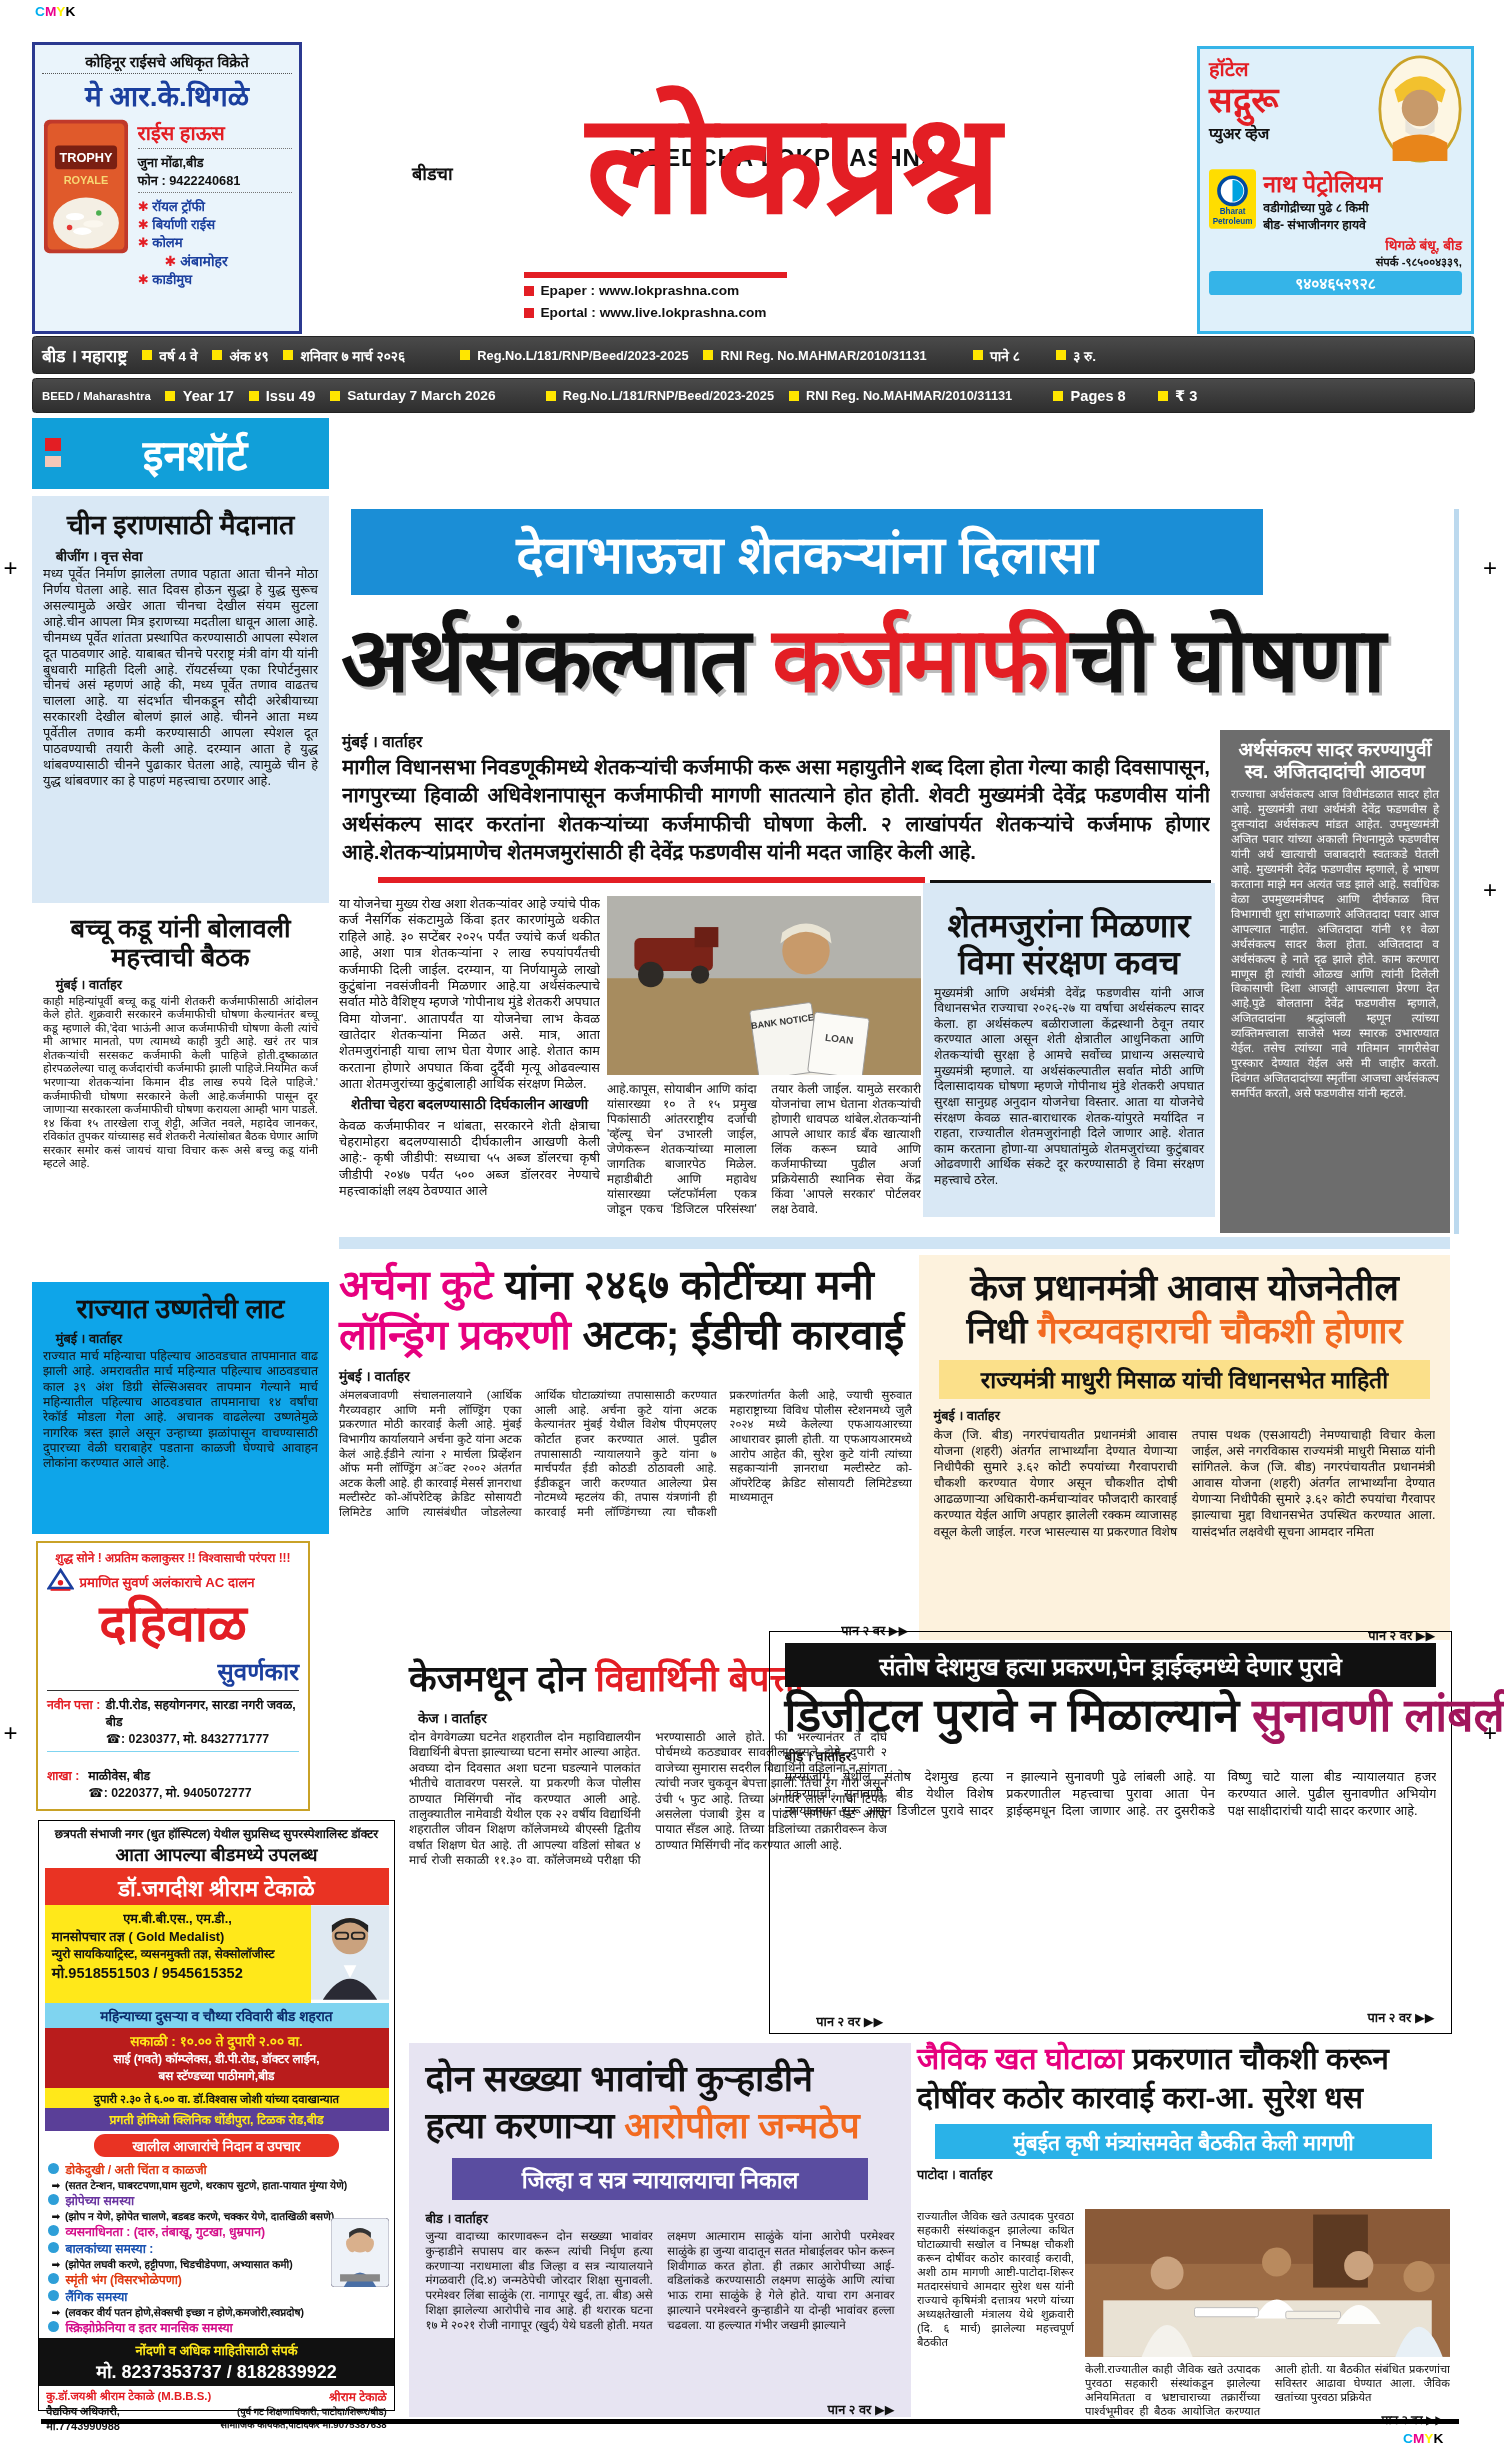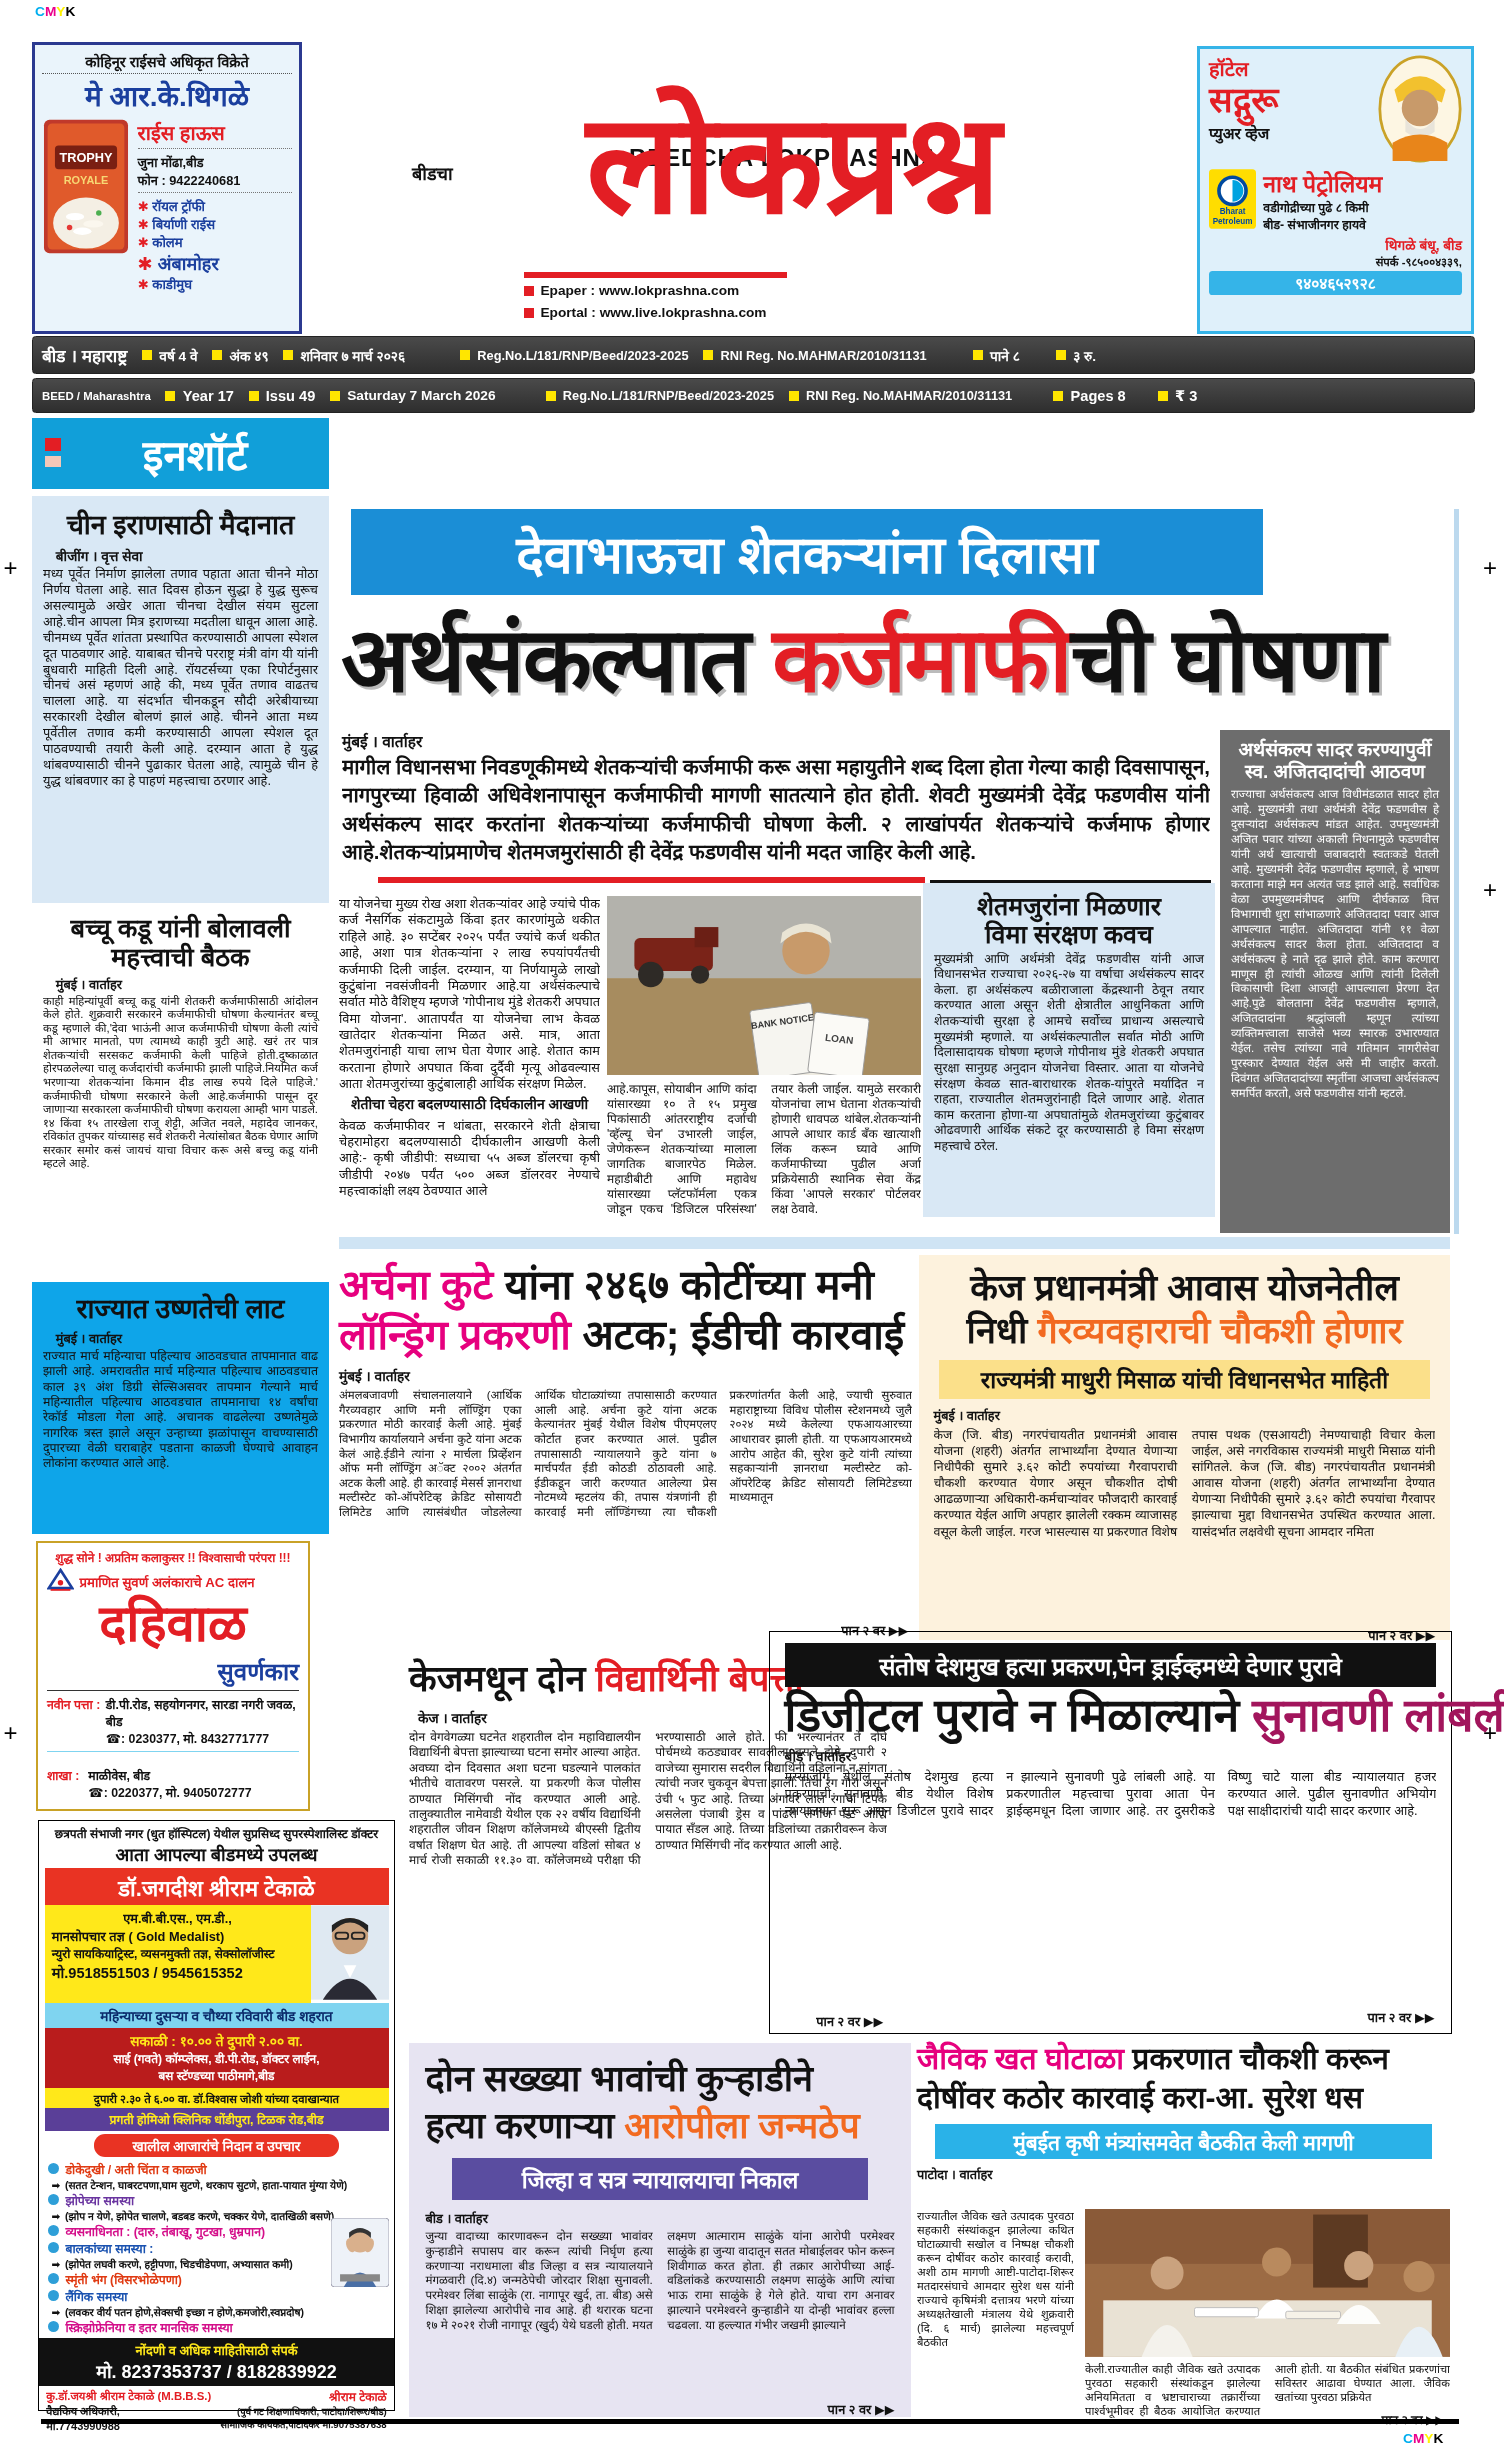--- a/index.html
+++ b/index.html
@@ -57,21 +57,21 @@
         </svg>
       </div>
       <div style="flex:1;">
         <div style="font-size:20px;font-weight:800;color:#e31e24;border-bottom:0.9px dotted #777;padding:1.8px 0;">राईस हाऊस</div>
         <div style="font-size:12.8px;font-weight:700;padding-top:3.6px;">जुना मोंढा,बीड</div>
         <div style="font-size:12.8px;font-weight:700;border-bottom:0.9px dotted #777;padding-bottom:3.6px;">फोन : 9422240681</div>
         <div style="padding-top:3.6px;">
           <div style="font-size:13.2px;font-weight:800;color:#1b3f9e;"><span style="color:#e31e24">✱</span> <span>रॉयल ट्रॉफी</span></div>
           <div style="font-size:13.2px;font-weight:800;color:#1b3f9e;"><span style="color:#e31e24">✱</span> <span>बिर्याणी राईस</span></div>
           <div style="font-size:13.2px;font-weight:800;color:#1b3f9e;"><span style="color:#e31e24">✱</span> <span>कोलम</span></div>
-          <div style="font-size:18px;font-weight:800;color:#1b3f9e;"><span style="color:#e31e24">✱</span> <span>अंबामोहर</span></div>
+          <div style="font-size:14px;font-weight:800;color:#1b3f9e;margin-left:27px;"><span style="color:#e31e24">✱</span> <span>अंबामोहर</span></div>
           <div style="font-size:13.2px;font-weight:800;color:#1b3f9e;"><span style="color:#e31e24">✱</span> <span>काडीमुघ</span></div>
         </div>
       </div>
     </div>
   </div>
 
   <div class="abs" style="left:412px;top:161px;font-size:18px;font-weight:800;">बीडचा</div>
   <div class="abs" style="left:629px;top:144px;font-size:24px;font-weight:800;letter-spacing:0.9px;">BEEDCHA LOKPRASHNA</div>
   <div class="abs" style="left:392px;top:64px;width:803px;text-align:center;font-size:139px;font-weight:900;color:#e31e24;line-height:1.45;font-family:'DejaVu Sans',sans-serif;">लोकप्रश्न</div>
   <div class="abs" style="left:524px;top:272px;width:263px;height:5.5px;background:#e31e24;"></div>
@@ -314,21 +314,21 @@
       </g>
       <g transform="rotate(7 250 160)">
         <rect x="224" y="130" width="60" height="66" rx="3" fill="#fbfaf6" stroke="#999"></rect>
         <text x="254" y="160" font-size="11" font-weight="bold" fill="#444" text-anchor="middle">LOAN</text>
       </g>
     </svg>
   </div>
   <div class="abs bd clip cols2" style="left:607px;top:1082px;width:314px;height:135px;font-size:12px;line-height:1.25;">आहे.कापूस, सोयाबीन आणि कांदा यांसारख्या १० ते १५ प्रमुख पिकांसाठी आंतरराष्ट्रीय दर्जाची 'व्हॅल्यू चेन' उभारली जाईल, जेणेकरून शेतकऱ्यांच्या मालाला जागतिक बाजारपेठ मिळेल. महाडीबीटी आणि महावेध यांसारख्या प्लॅटफॉर्मला एकत्र जोडून एकच 'डिजिटल परिसंस्था' तयार केली जाईल. यामुळे सरकारी योजनांचा लाभ घेताना शेतकऱ्यांची होणारी धावपळ थांबेल.शेतकऱ्यांनी आपले आधार कार्ड बँक खात्याशी लिंक करून घ्यावे आणि कर्जमाफीच्या पुढील अर्जा प्रक्रियेसाठी स्थानिक सेवा केंद्र किंवा 'आपले सरकार' पोर्टलवर लक्ष ठेवावे.</div>
 
   <div class="abs clip" style="left:923px;top:883px;width:292px;height:334px;background:#d9e8f5;box-sizing:border-box;padding:9px 11px;">
-    <div class="hdc" style="font-size:25px;line-height:1.12;"><span>शेतमजुरांना मिळणार</span><br><span>विमा संरक्षण कवच</span></div>
+    <div class="hdc" style="font-size:33px;line-height:1.12;margin-top:16px;"><span>शेतमजुरांना मिळणार</span><br><span>विमा संरक्षण कवच</span></div>
     <div class="bd" style="font-size:12.4px;line-height:1.26;padding-top:3.6px;">मुख्यमंत्री आणि अर्थमंत्री देवेंद्र फडणवीस यांनी आज विधानसभेत राज्याचा २०२६-२७ या वर्षाचा अर्थसंकल्प सादर केला. हा अर्थसंकल्प बळीराजाला केंद्रस्थानी ठेवून तयार करण्यात आला असून शेती क्षेत्रातील आधुनिकता आणि शेतकऱ्यांची सुरक्षा हे आमचे सर्वोच्च प्राधान्य असल्याचे मुख्यमंत्री म्हणाले. या अर्थसंकल्पातील सर्वात मोठी आणि दिलासादायक घोषणा म्हणजे गोपीनाथ मुंडे शेतकरी अपघात सुरक्षा सानुग्रह अनुदान योजनेचा विस्तार. आता या योजनेचे संरक्षण केवळ सात-बाराधारक शेतक-यांपुरते मर्यादित न राहता, राज्यातील शेतमजुरांनाही दिले जाणार आहे. शेतात काम करताना होणा-या अपघातांमुळे शेतमजुरांच्या कुटुंबावर ओढवणारी आर्थिक संकटे दूर करण्यासाठी हे विमा संरक्षण महत्त्वाचे ठरेल.</div>
   </div>
 
   <div class="abs clip" style="left:1220px;top:730px;width:230px;height:503px;background:#6d6d6d;color:#fff;box-sizing:border-box;padding:9px 11px;">
     <div class="hdc" style="font-size:19px;line-height:1.15;color:#fff;"><span>अर्थसंकल्प सादर करण्यापुर्वी</span><br><span>स्व. अजितदादांची आठवण</span></div>
     <div class="bd" style="font-size:11.5px;line-height:1.3;padding-top:4.6px;">राज्याचा अर्थसंकल्प आज विधीमंडळात सादर होत आहे. मुख्यमंत्री तथा अर्थमंत्री देवेंद्र फडणवीस हे दुसऱ्यांदा अर्थसंकल्प मांडत आहेत. उपमुख्यमंत्री अजित पवार यांच्या अकाली निधनामुळे फडणवीस यांनी अर्थ खात्याची जबाबदारी स्वतःकडे घेतली आहे. मुख्यमंत्री देवेंद्र फडणवीस म्हणाले, हे भाषण करताना माझे मन अत्यंत जड झाले आहे. सर्वाधिक वेळा उपमुख्यमंत्रीपद आणि दीर्घकाळ वित्त विभागाची धुरा सांभाळणारे अजितदादा पवार आज आपल्यात नाहीत. अजितदादा यांनी ११ वेळा अर्थसंकल्प सादर केला होता. अजितदादा व अर्थसंकल्प हे नाते दृढ झाले होते. काम करणारा माणूस ही त्यांची ओळख आणि त्यांनी दिलेली विकासाची दिशा आजही आपल्याला प्रेरणा देत आहे.पुढे बोलताना देवेंद्र फडणवीस म्हणाले, अजितदादांना श्रद्धांजली म्हणून त्यांच्या व्यक्तिमत्त्वाला साजेसे भव्य स्मारक उभारण्यात येईल. तसेच त्यांच्या नावे गतिमान नागरीसेवा पुरस्कार देण्यात येईल असे मी जाहीर करतो. दिवंगत अजितदादांच्या स्मृतींना आजचा अर्थसंकल्प समर्पित करतो, असे फडणवीस यांनी म्हटले.</div>
   </div>
 
   <div class="abs" style="left:339px;top:1237px;width:1111px;height:12px;background:#cfe4f4;"></div>
   <div class="abs" style="left:1454px;top:509px;width:4.6px;height:725px;background:#bcd9ee;"></div>

